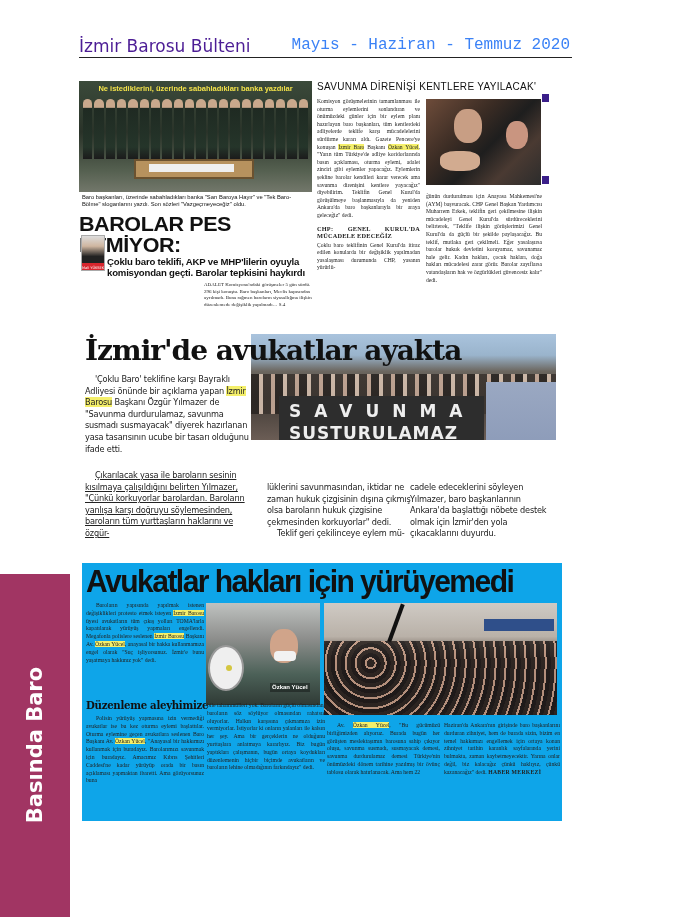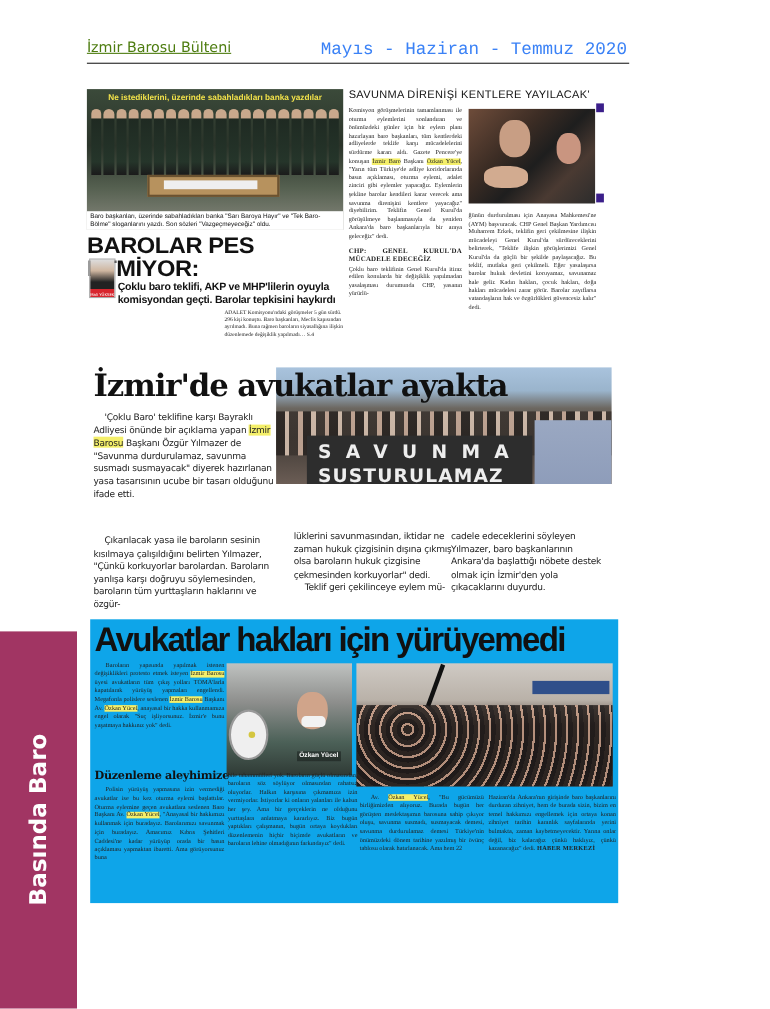--- a/index.html
+++ b/index.html
@@ -1,20 +1,20 @@
 <!DOCTYPE html>
 <html><head>
 <meta charset="utf-8">
 <style>
   * { box-sizing: border-box; margin: 0; padding: 0; }
   html, body { width: 700px; height: 917px; background: #ffffff; overflow: hidden; }
   body { position: relative; font-family: "DejaVu Sans", sans-serif; color: #111; }
 
   .page-header { position: absolute; left: 79px; top: 34px; width: 493px; height: 24px; border-bottom: 1.5px solid #222; }
-  .page-header .left { position: absolute; left: 0; top: 2px; font-size: 13px; color: #4d7c0f; font-family: "DejaVu Sans", sans-serif; text-decoration: underline; }
+  .page-header .left { position: absolute; left: 0; top: 2px; font-size: 17px; color: #4c1d95; font-family: "DejaVu Sans", sans-serif; }
   .page-header .right { position: absolute; right: 2px; top: 2px; font-size: 16px; color: #3b82f6; font-family: Liberation Mono, monospace; }
 
   .side-tab { position: absolute; left: 0; top: 574px; width: 70px; height: 343px; background: #a13563; }
 
   
   .clip1 { position: absolute; left: 79px; top: 81px; width: 470px; height: 245px; background: #fff; }
   .photo1 { position: absolute; left: 0; top: 0; width: 233px; height: 128px; background: linear-gradient(180deg,#3b4a3a 0%,#2a3329 40%,#556050 70%,#8a8a80 100%); overflow: hidden; }
   .photo1 .caption-top { position: absolute; left: 0; right: 0; top: 3px; text-align: center; font-weight: bold; color: #f2e24a; font-size: 7.5px; font-family: "Liberation Sans", sans-serif; }
   .photo1 .people { position: absolute; left: 4px; right: 4px; top: 18px; height: 60px; display: flex; gap: 2px; }
   .photo1 .people span { flex: 1; background: linear-gradient(180deg,#c9a88c 0%,#c9a88c 14%,#1f2a22 15%,#25352a 80%,#1b1b1b 100%); border-radius: 6px 6px 0 0; }
@@ -50,21 +50,21 @@
   .photo3 { position: absolute; left: 170px; top: 2px; width: 305px; height: 106px; background: linear-gradient(180deg,#a9c3dd 0%,#9ab4cc 20%,#6c6760 35%,#403a35 60%,#6b5d55 100%); overflow: hidden; }
   .photo3 .crowd { position: absolute; left: 0; right: 0; top: 40px; height: 40px; background: repeating-linear-gradient(90deg,#2a2522 0 8px,#d7c1b0 8px 12px,#3c3530 12px 20px,#c7aa98 20px 24px); opacity: 0.9; }
   .photo3 .banner { position: absolute; left: 28px; top: 62px; width: 205px; height: 72px; background: #2d2d2d; color: #eee; font-family: "DejaVu Sans", sans-serif; font-weight: bold; }
   .photo3 .banner .b1 { position: absolute; left: 10px; top: 5px; font-size: 17px; letter-spacing: 13px; }
   .photo3 .banner .b2 { position: absolute; left: 10px; top: 27px; font-size: 17px; letter-spacing: 1px; }
   .photo3 .banner .rule { position: absolute; left: 10px; right: 10px; top: 52px; height: 1px; background: #ccc; }
   .photo3 .banner .b3 { position: absolute; left: 20px; top: 55px; font-size: 10px; letter-spacing: 7px; font-weight: normal; }
   .photo3 .right-people { position: absolute; left: 235px; top: 48px; width: 70px; height: 92px; background: linear-gradient(180deg,#9aa8c2 0%,#8796b5 100%); }
   .sans-body { font-family: "DejaVu Sans", sans-serif; font-size: 8.2px; line-height: 11.6px; color: #222; letter-spacing: -0.2px; }
   .clip2 .p1 { position: absolute; left: 4px; top: 42px; width: 164px; }
-  .clip2 .p2 { position: absolute; left: 4px; top: 154px; width: 163px; }
+  .clip2 .p2 { position: absolute; left: 4px; top: 138px; width: 163px; text-decoration: underline; }
   .clip2 .p3 { position: absolute; left: 173px; top: 150px; width: 146px; margin-left: 13px; }
   .clip2 .p4 { position: absolute; left: 329px; top: 150px; width: 146px; }
   .indent { display: inline-block; width: 10px; }
 
   
   .clip3 { position: absolute; left: 82px; top: 563px; width: 480px; height: 258px; background: #0ea5e9; }
   .headline3 { position: absolute; left: 4px; top: 0; font-family: "Liberation Sans", sans-serif; font-weight: bold; font-size: 31px; line-height: 37px; letter-spacing: -1.6px; transform: scaleX(0.97); transform-origin: left; white-space: nowrap; }
   .clip3 .p1 { position: absolute; left: 4px; top: 39px; width: 118px; }
   .clip3 .subhead3 { position: absolute; left: 4px; top: 136px; font-family: "DejaVu Serif", serif; font-weight: bold; font-size: 10.2px; letter-spacing: -0.3px; }
   .clip3 .p2 { position: absolute; left: 4px; top: 152px; width: 118px; }

